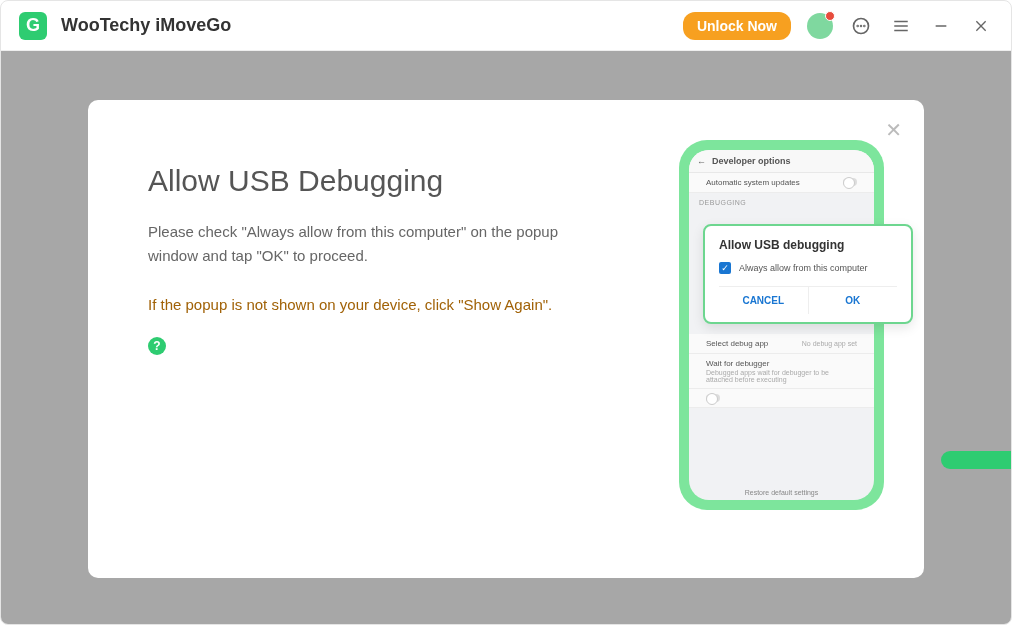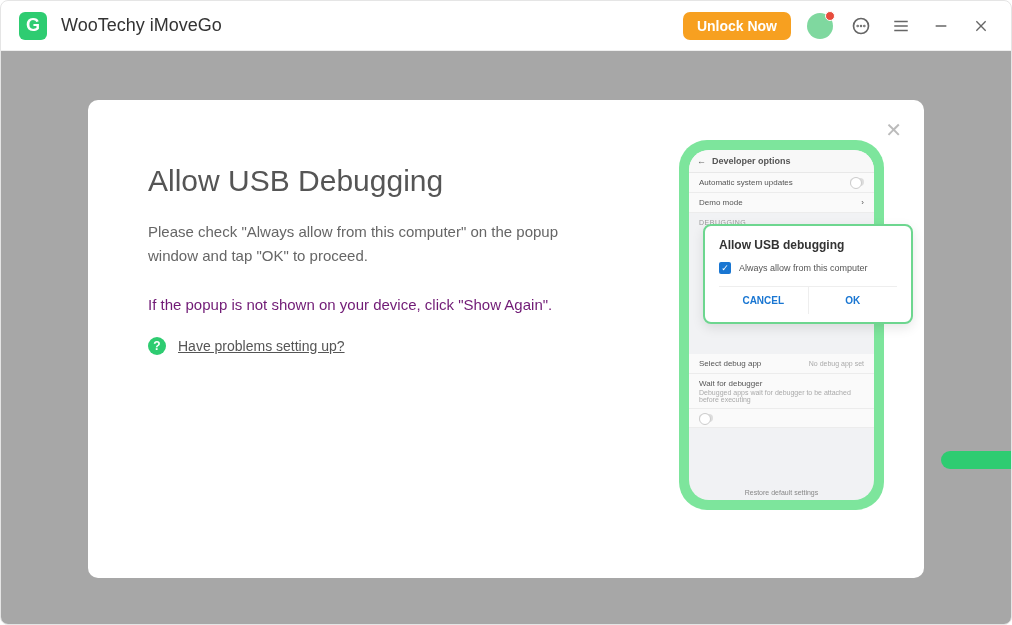--- a/index.html
+++ b/index.html
@@ -20,28 +20,28 @@
       padding: 0 18px;
       border-bottom: 1px solid #eee;
     }
     .logo {
       width: 28px; height: 28px;
       background: #2ecc71;
       border-radius: 6px;
       display: flex; align-items: center; justify-content: center;
       color: #fff; font-weight: 700; font-size: 18px;
     }
-    .app-title { margin-left: 14px; font-size: 18px; color: #333; font-weight: 400; }
+    .app-title { margin-left: 14px; font-size: 18px; color: #333; font-weight: 700; }
     .titlebar-spacer { flex: 1; }
     .unlock-btn {
       background: #f7a020;
       color: #fff;
       border: none;
       padding: 6px 14px;
-      border-radius: 7px;
+      border-radius: 12px;
       font-size: 14px;
       font-weight: 600;
       cursor: pointer;
     }
     .tb-icon {
       width: 24px; height: 24px;
       margin-left: 16px;
       display: flex; align-items: center; justify-content: center;
       color: #666;
       cursor: pointer;
@@ -90,21 +90,21 @@
     .modal-close {
       position: absolute;
       top: 18px; right: 22px;
       color: #bbb;
       font-size: 20px;
       cursor: pointer;
     }
     .left-col { flex: 1; padding-right: 20px; }
     .heading { font-size: 30px; color: #555; font-weight: 400; margin-top: 18px; }
     .instruction { font-size: 15px; color: #666; margin-top: 22px; line-height: 1.6; max-width: 420px; }
-    .hint { font-size: 15px; color: #701a75; margin-top: 28px; }
+    .hint { font-size: 15px; color: #a16207; margin-top: 28px; }
     .show-again {
       margin-top: 48px;
       background: linear-gradient(180deg, #3fd57a, #2bbd64);
       color: #fff;
       border: none;
       padding: 10px 26px;
       font-size: 16px;
       border-radius: 6px;
       cursor: pointer;
     }
@@ -142,21 +142,21 @@
       background: #f8f8f8;
       padding: 6px 8px;
       display: flex; align-items: center;
       border-bottom: 1px solid #e8e8e8;
       font-size: 9px;
       font-weight: 600;
     }
     .ps-back { margin-right: 6px; color: #666; }
     .ps-row {
       background: #fafafa;
-      padding: 5px 10px;
+      padding: 5px 17px;
       border-bottom: 1px solid #ececec;
       display: flex; justify-content: space-between; align-items: center;
       font-size: 8px;
     }
     .ps-section { padding: 6px 10px 2px; font-size: 7px; color: #999; letter-spacing: 0.5px; }
     .ps-sub { font-size: 7px; color: #aaa; display: block; margin-top: 1px; }
     .ps-toggle {
       width: 14px; height: 8px;
       background: #ddd; border-radius: 4px;
       position: relative;
@@ -252,38 +252,33 @@
 
   <div class="modal">
     <div class="modal-close">✕</div>
 
     <div class="left-col">
       <h1 class="heading">Allow USB Debugging</h1>
       <p class="instruction">Please check "Always allow from this computer" on the popup window and tap "OK" to proceed.</p>
       <p class="hint">If the popup is not shown on your device, click "Show Again".</p>
       <div class="help-row">
         <div class="help-icon">?</div>
-        <a class="help-link">Have problems setting up?</a>
       </div>
     </div>
 
     <div style="position:relative;">
       <div class="phone">
         <div class="phone-screen">
           <div class="ps-header">
             <span class="ps-back">←</span>
             <span>Developer options</span>
           </div>
           <div class="ps-row">
             <span>Automatic system updates</span>
             <span class="ps-toggle"></span>
-          </div>
-          <div class="ps-row">
-            <span>Demo mode</span>
-            <span>›</span>
           </div>
           <div class="ps-section">DEBUGGING</div>
           <div style="height:126px"></div>
           <div class="ps-row">
             <span>
               <span>Select debug app</span>
             </span>
             <span class="ps-sub">No debug app set</span>
           </div>
           <div class="ps-row" style="display:block">

